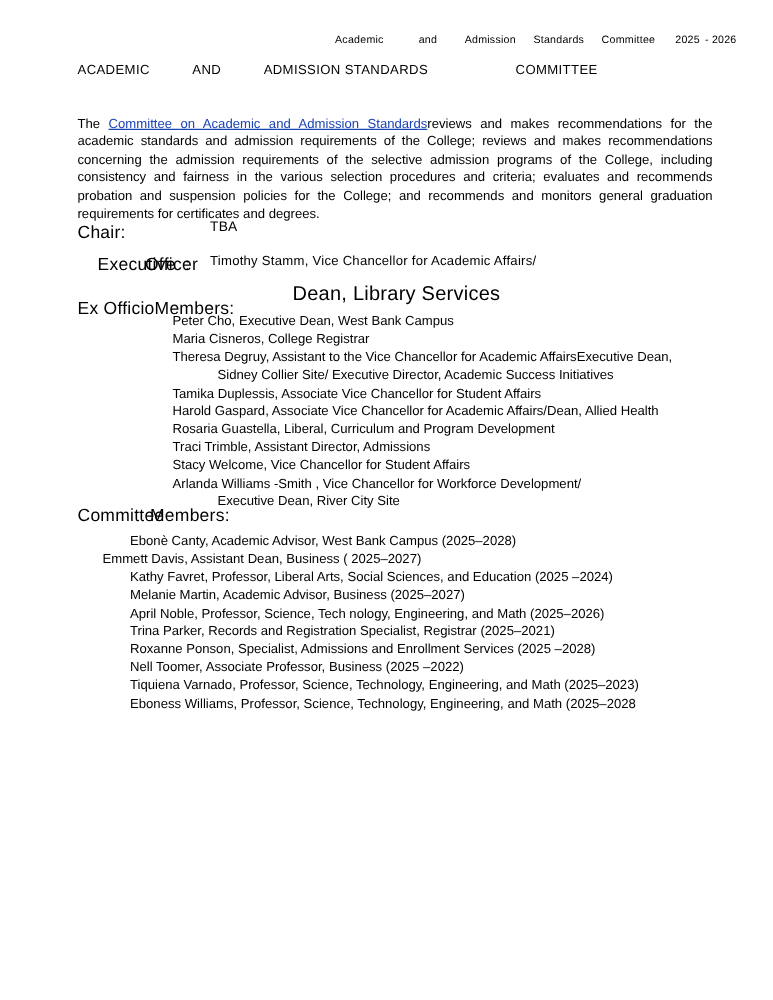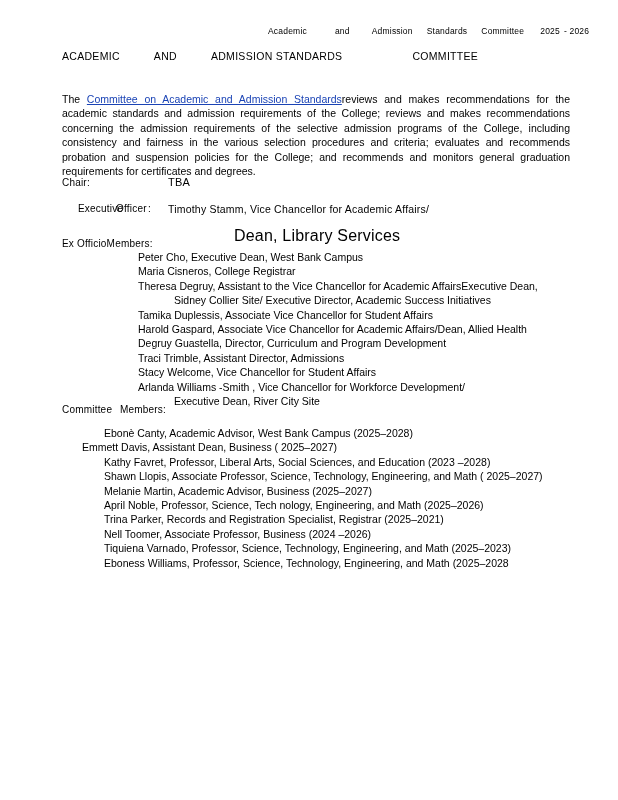--- a/index.html
+++ b/index.html
@@ -59,21 +59,21 @@
     line-height: 14.6px;
     text-align: justify;
   }
   .intro a, .linktext {
     color: #1a43b5;
     text-decoration: underline;
   }
 
   .lbl {
     position: absolute;
-    font-size: 10px;
+    font-size: 14px;
     letter-spacing: 0.2px;
     white-space: nowrap;
   }
 
   .chair-label { top: 177px; left: 62px; }
   .chair-value { top: 176px; left: 168px; font-size: 11px; }
 
   .exec-label { top: 203px; left: 62px; margin-left: 16px; }
   .exec-colon { top: 203px; left: 148px; }
   .exec-value { top: 202px; left: 168px; font-size: 10.5px; line-height: 14.6px; white-space: nowrap; }
@@ -124,36 +124,36 @@
   <div class="lbl exec-value2">Dean, Library Services</div>
 
   <div class="lbl exofficio-label">Ex  OfficioMembers:</div>
   <div class="list exofficio-list" id="ex-officio-list">
       <div>Peter Cho, Executive Dean,  West Bank Campus</div>
       <div>Maria Cisneros, College Registrar</div>
       <div>Theresa Degruy, Assistant to the Vice Chancellor  for Academic AffairsExecutive  Dean,</div>
       <div class="exofficio-sub">Sidney Collier  Site/ Executive Director,  Academic Success Initiatives</div>
       <div>Tamika  Duplessis, Associate Vice Chancellor  for Student  Affairs</div>
       <div>Harold Gaspard, Associate Vice Chancellor  for Academic Affairs/Dean,  Allied Health</div>
-      <div>Degruy Guastella, Director,  Curriculum and Program Development</div>
+      <div>Rosaria Guastella, Liberal,  Curriculum and Program Development</div>
       <div>Traci Trimble,  Assistant Director, Admissions</div>
       <div>Stacy Welcome,  Vice Chancellor  for Student Affairs</div>
       <div>Arlanda Williams -Smith , Vice Chancellor  for Workforce Development/</div>
       <div class="exofficio-sub">Executive Dean, River City Site</div>
     </div>
 
   <div class="lbl committee-label">Committee</div>
   <div class="lbl committee-label2">Members:</div>
 
   <div class="list members-list" id="members-list">
       <div class="row ml-indent">Ebonè Canty, Academic Advisor, West Bank Campus  (2025–2028)</div>
       <div class="row">Emmett  Davis, Assistant Dean, Business (                2025–2027)</div>
-      <div class="row ml-indent">Kathy Favret, Professor, Liberal Arts, Social Sciences, and Education  (2023 –2028)</div>
-      <div class="row ml-indent">Shawn Llopis, Associate Professor, Science, Technology, Engineering, and  Math  (  2025–2027)</div>
+      <div class="row ml-indent">Kathy Favret, Professor, Liberal Arts, Social Sciences, and Education  (2025 –2024)</div>
       <div class="row ml-indent">Melanie  Martin,  Academic Advisor, Business  (2025–2027)</div>
       <div class="row ml-indent">April Noble,  Professor, Science, Tech nology, Engineering,  and Math  (2025–2026)</div>
       <div class="row ml-indent">Trina Parker, Records  and Registration  Specialist,  Registrar  (2025–2021)</div>
-      <div class="row ml-indent">Nell Toomer,  Associate Professor, Business  (2024 –2026)</div>
+      <div class="row ml-indent">Roxanne Ponson, Specialist,  Admissions and Enrollment  Services (2025 –2028)</div>
+      <div class="row ml-indent">Nell Toomer,  Associate Professor, Business  (2025 –2022)</div>
       <div class="row ml-indent">Tiquiena  Varnado,  Professor, Science, Technology, Engineering,  and Math  (2025–2023)</div>
       <div class="row ml-indent">Eboness Williams,  Professor, Science, Technology, Engineering,  and Math  (2025–2028</div>
     </div>
 
 </div>
 
 </body></html>

